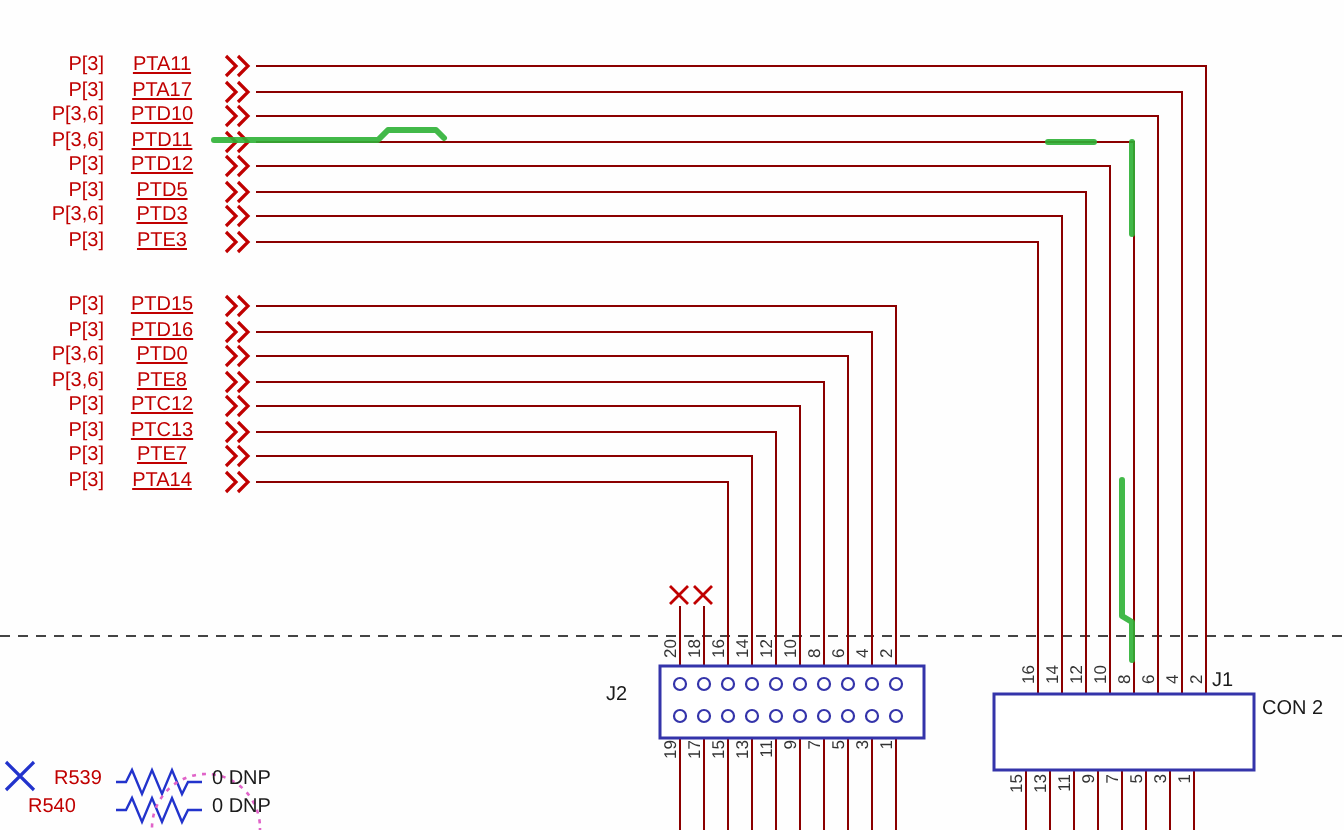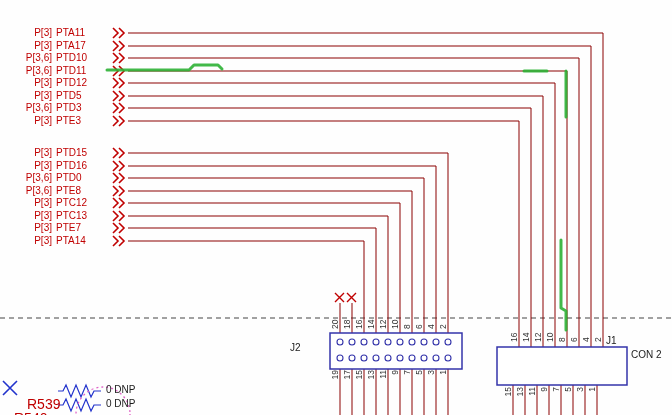--- a/index.html
+++ b/index.html
@@ -3,26 +3,26 @@
 <meta charset="utf-8">
 <style>
   html,body{margin:0;padding:0;background:#ffffff;}
   .stage{
     position:relative;width:672px;height:415px;background:#fefefe;
     font-family:"Liberation Sans",sans-serif;overflow:hidden;
   }
   svg.overlay{position:absolute;left:0;top:0;}
   .lbl-row{position:absolute;left:8px;display:flex;gap:4px;color:#c00000;font-size:10px;line-height:12px;}
   .lbl-row .port{width:44px;text-align:right;}
-  .lbl-row .sig{width:50px;text-align:left;}
+  .lbl-row .sig{width:50px;text-align:center;text-decoration:underline;}
   .pin-num{position:absolute;width:24px;height:10px;font-size:8.5px;line-height:10px;color:#333333;
            transform:rotate(-90deg);transform-origin:center;}
   .pin-num.bot{text-align:right;}
   .ref{position:absolute;font-size:10px;color:#1a1a1a;}
-  .res-ref{position:absolute;font-size:14px;color:#c00000;margin-top:12px;}
+  .res-ref{position:absolute;font-size:10px;color:#c00000;}
   .res-val{position:absolute;font-size:10px;color:#1a1a1a;}
 </style>
 </head>
 <body>
 
 <div class="stage">
 
   <svg class="overlay" width="672" height="415" viewBox="0 0 672 415">
     <defs>
       <g id="chev">
@@ -260,21 +260,21 @@
 
   <span class="pin-num bot" style="left:496px;top:394px">15</span>
   <span class="pin-num bot" style="left:508px;top:394px">13</span>
   <span class="pin-num bot" style="left:520px;top:394px">11</span>
   <span class="pin-num bot" style="left:532px;top:394px">9</span>
   <span class="pin-num bot" style="left:544px;top:394px">7</span>
   <span class="pin-num bot" style="left:556px;top:394px">5</span>
   <span class="pin-num bot" style="left:568px;top:394px">3</span>
   <span class="pin-num bot" style="left:580px;top:394px">1</span>
 
-  <span class="ref" style="left:290px;top:342px">J2</span>
+  <span class="ref" style="left:303px;top:342px">J2</span>
   <span class="ref" style="left:606px;top:335px">J1</span>
   <span class="ref" style="left:631px;top:349px">CON 2</span>
 
   <span class="res-ref" style="left:27px;top:384px">R539</span>
   <span class="res-val" style="left:106px;top:384px">0 DNP</span>
   <span class="res-ref" style="left:14px;top:398px">R540</span>
   <span class="res-val" style="left:106px;top:398px">0 DNP</span>
 
 </div>
 

